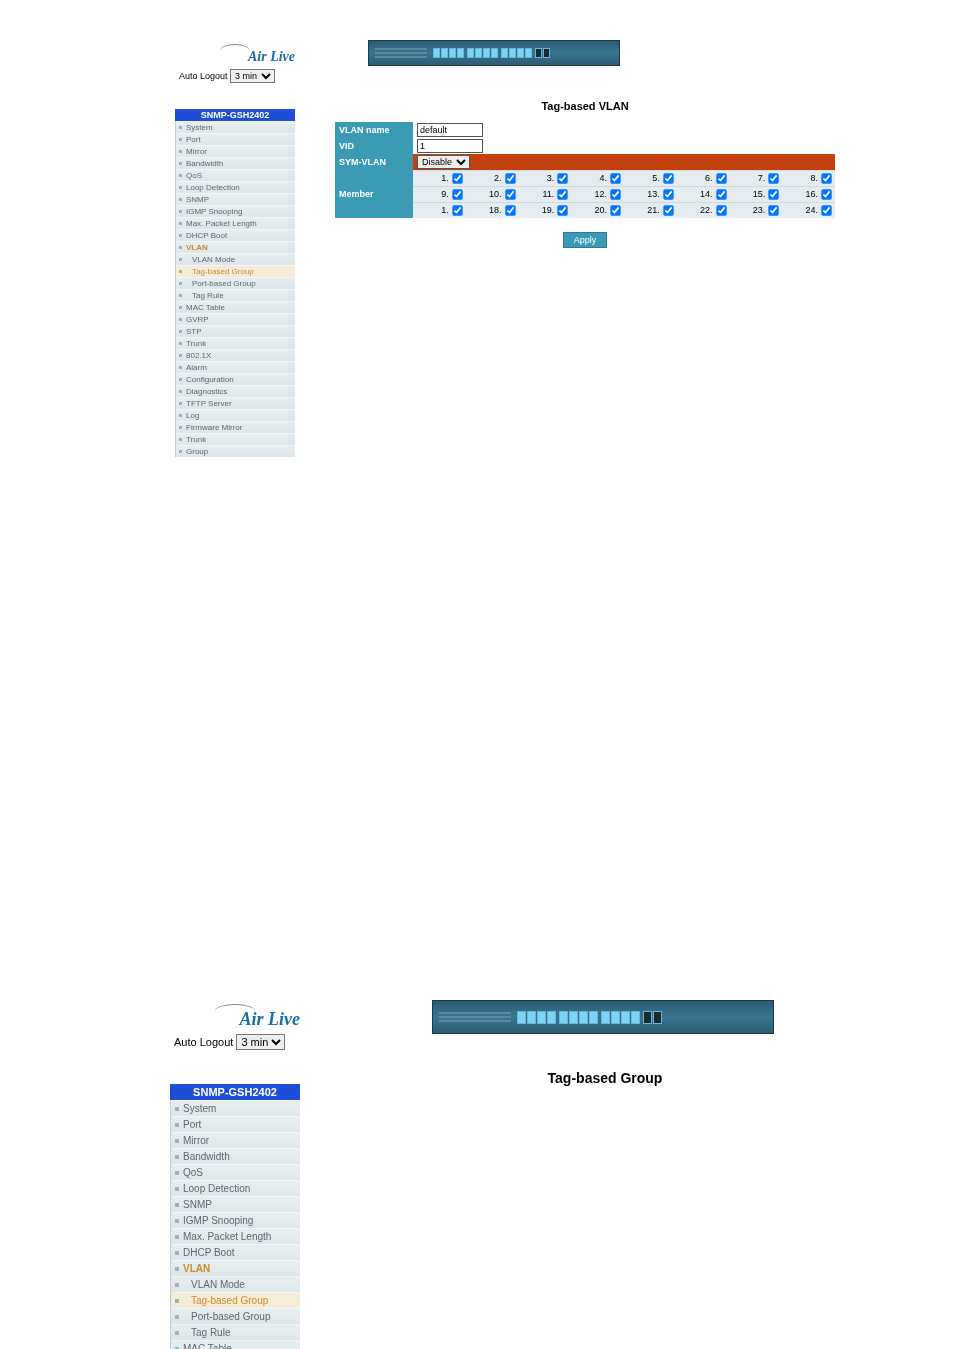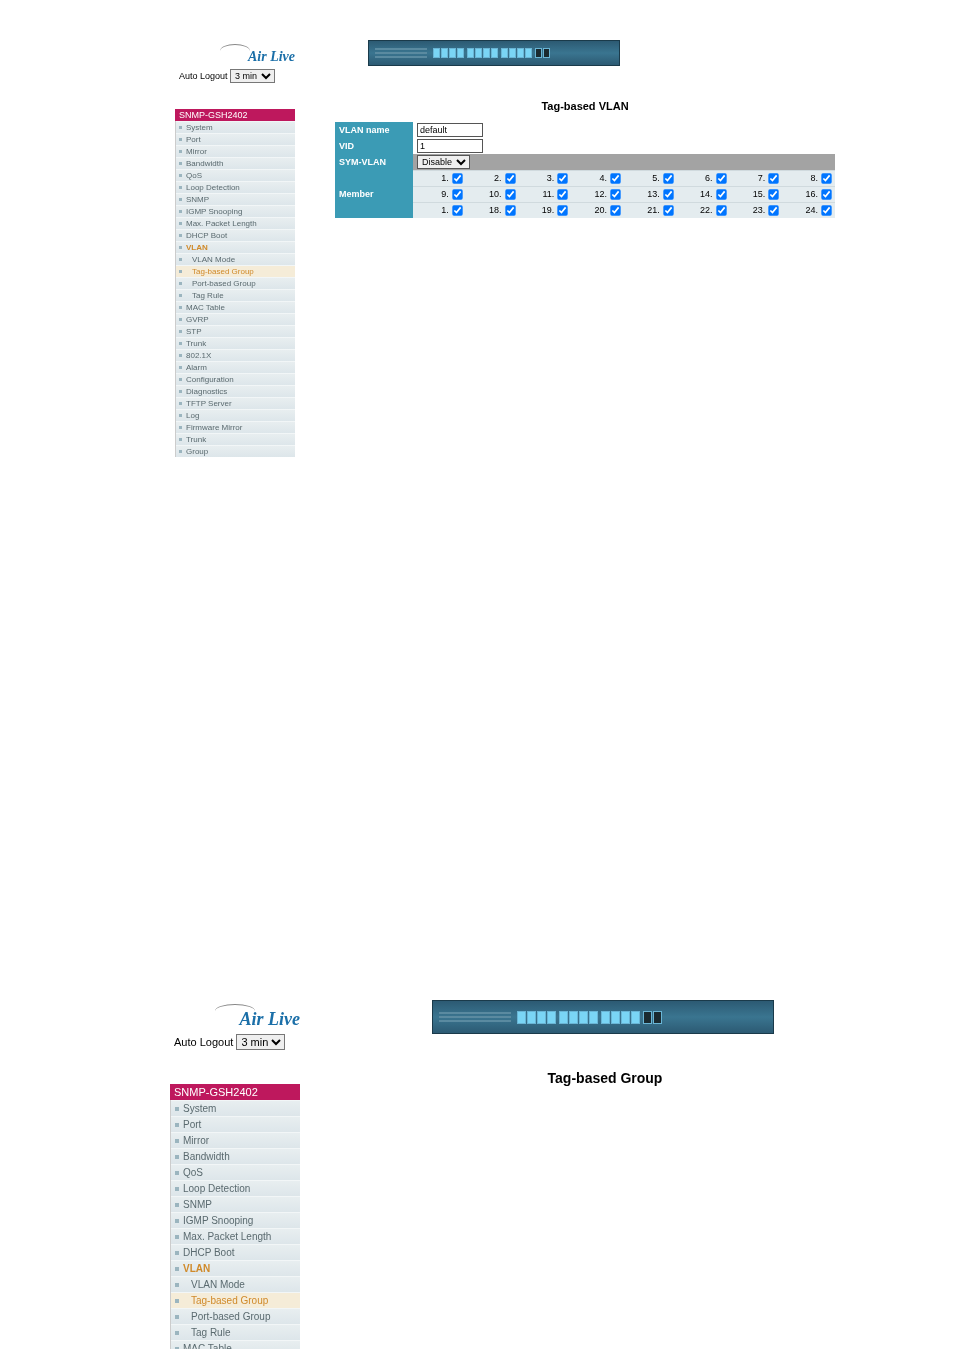--- a/index.html
+++ b/index.html
@@ -50,25 +50,26 @@
     padding: 2px 0 6px 4px;
   }
   .auto-logout.big { font-size: 11px; }
   .auto-logout select {
     font-size: 9px;
     height: 14px;
     border: 1px solid #777;
   }
   .auto-logout.big select { font-size: 11px; height: 16px; }
   .nav-header {
-    background: #be185d;
+    background: #1d4ed8;
     color: #fff;
-    font-weight: normal;
+    font-weight: bold;
     font-size: 9px;
     padding: 1px 4px;
+    text-align: center;
   }
   .nav-header.big { font-size: 11px; padding: 2px 4px; }
   .nav {
     border-left: 1px solid #ccc;
   }
   .nav-item {
     background: linear-gradient(to bottom, #e8eef0, #dde6ea);
     color: #5a6a6f;
     padding: 0 4px 0 10px;
     font-size: 8px;
@@ -311,21 +312,21 @@
         </td>
       </tr>
       <tr>
         <td class="lbl-cell">VID</td>
         <td class="val-cell" colspan="8" style="background:#fff;">
           <input class="val-input" value="1" style="">
         </td>
       </tr>
       <tr>
         <td class="lbl-cell">SYM-VLAN</td>
-        <td class="val-cell" colspan="8" style="background:#a3a3a3;">
+        <td class="val-cell" colspan="8" style="background:#c2410c;">
           <select class="val-select">
             <option>Disable</option>
           </select>
         </td>
       </tr>
       <tr>
         <td class="lbl-cell" rowspan="3" style="vertical-align:middle;">Member</td>
         <td colspan="8" style="padding:0;">
           <div class="member-grid" id="member-grid-1">
                 <div class="member-cell"><span>1.</span><input type="checkbox" checked="" style=""></div>
@@ -350,20 +351,23 @@
                 <div class="member-cell"><span>20.</span><input type="checkbox" checked="" style=""></div>
                 <div class="member-cell"><span>21.</span><input type="checkbox" checked="" style=""></div>
                 <div class="member-cell"><span>22.</span><input type="checkbox" checked="" style=""></div>
                 <div class="member-cell"><span>23.</span><input type="checkbox" checked="" style=""></div>
                 <div class="member-cell"><span>24.</span><input type="checkbox" checked="" style=""></div>
               </div>
         </td>
       </tr>
     </tbody>
       </table>
+    <div class="btn-row">
+      <span class="btn">Apply</span>
+    </div>
   </div>
 </div>
 
 <div class="spacer"></div>
 
 <div class="screenshot-block" style="height:480px;">
 
   <div class="left-panel big">
     <div class="logo-area">
       <div class="logo-arc" style="width:40px;"></div>

